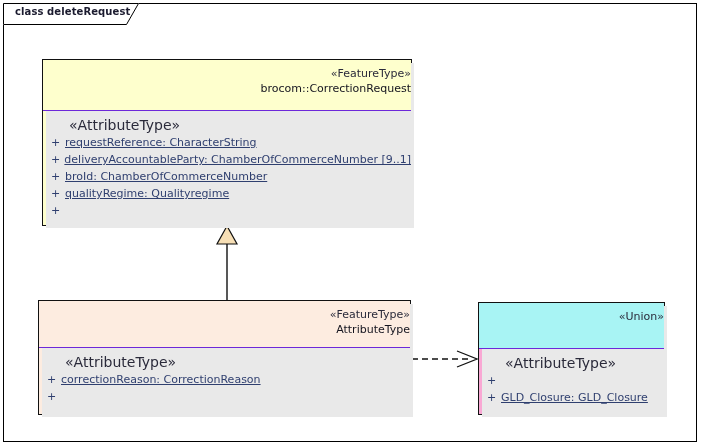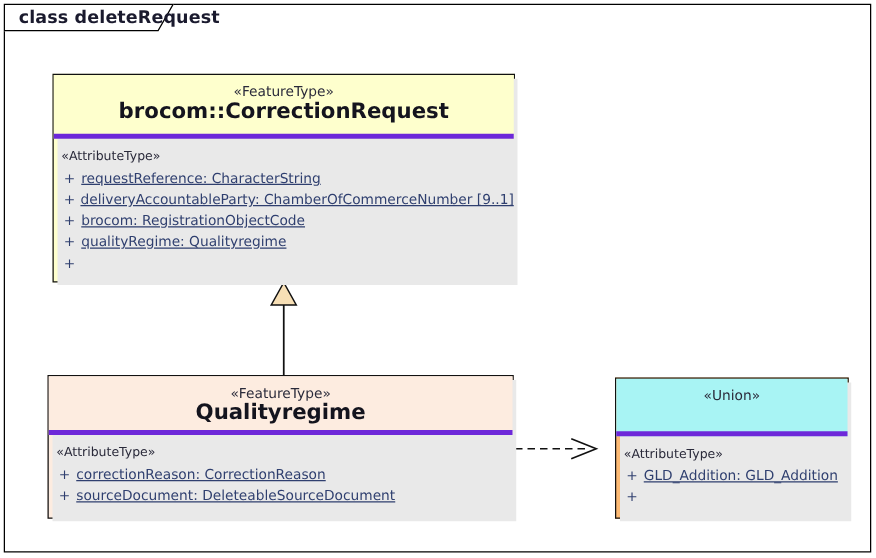--- a/index.html
+++ b/index.html
@@ -38,21 +38,21 @@
   }
   #frame-tab .tab-shape {
     position: absolute;
     left: 0;
     top: 0;
   }
   #frame-tab-label {
     position: absolute;
     left: 12px;
     top: 3px;
-    font-size: 14px;
+    font-size: 10px;
     font-weight: bold;
     color: #1a1a2e;
     white-space: nowrap;
     letter-spacing: 0.1px;
   }
 
   
   .uml-box {
     position: absolute;
     box-sizing: border-box;
@@ -63,48 +63,48 @@
     position: absolute;
     left: 3px;
     top: 3px;
     right: -3px;
     bottom: -3px;
     background: #e9e9e9;
     z-index: -1;
   }
   .box-header {
     box-sizing: border-box;
-    border-bottom: 4px solid #6d28d9;
-    text-align: center;
+    border-bottom: 1px solid #6d28d9;
+    text-align: right;
     padding-top: 6px;
     padding-bottom: 14px;
   }
   .stereotype {
     font-size: 11px;
     color: #2a2a3a;
     line-height: 15px;
     white-space: nowrap;
   }
   .classname {
-    font-size: 17px;
-    font-weight: bold;
+    font-size: 11px;
+    font-weight: normal;
     color: #14141e;
     line-height: 16px;
     white-space: nowrap;
   }
   .classname.underlined {
     text-decoration: underline;
   }
   .box-body {
     padding: 6px 0 4px 0;
   }
   .attr-stereotype {
-    font-size: 10px;
+    font-size: 14px;
     color: #2a2a3a;
-    padding-left: 6px;
+    padding-left: 26px;
     line-height: 17px;
     white-space: nowrap;
   }
   .attr-row {
     display: flex;
     align-items: baseline;
     line-height: 17px;
     white-space: nowrap;
   }
   .attr-vis {
@@ -134,25 +134,25 @@
   #box-delete-request {
     left: 38px;
     top: 300px;
     width: 373px;
     height: 115px;
     background: #fdece0;
   }
   #box-delete-request .box-header { background: #fdece0; height: 47px; }
 
   #box-deleteable-source-document {
-    left: 492px;
+    left: 478px;
     top: 302px;
     width: 187px;
     height: 113px;
-    background: #fdba74;
+    background: #f9a8d4;
   }
   #box-deleteable-source-document .box-header { background: #a8f4f4; height: 46px; }
 
   
   .connector {
     position: absolute;
     left: 0;
     top: 0;
     width: 701px;
     height: 446px;
@@ -198,61 +198,60 @@
       <div class="attr-row">
         <span class="attr-vis">+</span>
         <span class="attr-text">requestReference: CharacterString</span>
       </div>
       <div class="attr-row">
         <span class="attr-vis">+</span>
         <span class="attr-text">deliveryAccountableParty: ChamberOfCommerceNumber [9..1]</span>
       </div>
       <div class="attr-row">
         <span class="attr-vis">+</span>
-        <span class="attr-text">brocom: RegistrationObjectCode</span>
+        <span class="attr-text">broId: ChamberOfCommerceNumber</span>
       </div>
       <div class="attr-row">
         <span class="attr-vis">+</span>
         <span class="attr-text">qualityRegime: Qualityregime</span>
       </div>
       <div class="attr-row">
         <span class="attr-vis">+</span>
       </div>
     </div>
   </div>
 
   <div class="uml-box" id="box-delete-request">
     <div class="shadow"></div>
     <div class="box-header">
       <div class="stereotype">«FeatureType»</div>
-      <div class="classname">Qualityregime</div>
+      <div class="classname">AttributeType</div>
     </div>
     <div class="box-body">
       <div class="attr-stereotype">«AttributeType»</div>
       <div class="attr-row">
         <span class="attr-vis">+</span>
         <span class="attr-text">correctionReason: CorrectionReason</span>
       </div>
       <div class="attr-row">
         <span class="attr-vis">+</span>
-        <span class="attr-text">sourceDocument: DeleteableSourceDocument</span>
       </div>
     </div>
   </div>
 
   <div class="uml-box" id="box-deleteable-source-document">
     <div class="shadow"></div>
     <div class="box-header">
       <div class="stereotype">«Union»</div>
     </div>
     <div class="box-body">
       <div class="attr-stereotype">«AttributeType»</div>
       <div class="attr-row">
         <span class="attr-vis">+</span>
-        <span class="attr-text">GLD_Addition: GLD_Addition</span>
-      </div>
-      <div class="attr-row">
-        <span class="attr-vis">+</span>
+      </div>
+      <div class="attr-row">
+        <span class="attr-vis">+</span>
+        <span class="attr-text">GLD_Closure: GLD_Closure</span>
       </div>
     </div>
   </div>
 
 </div>
 
 </body></html>

